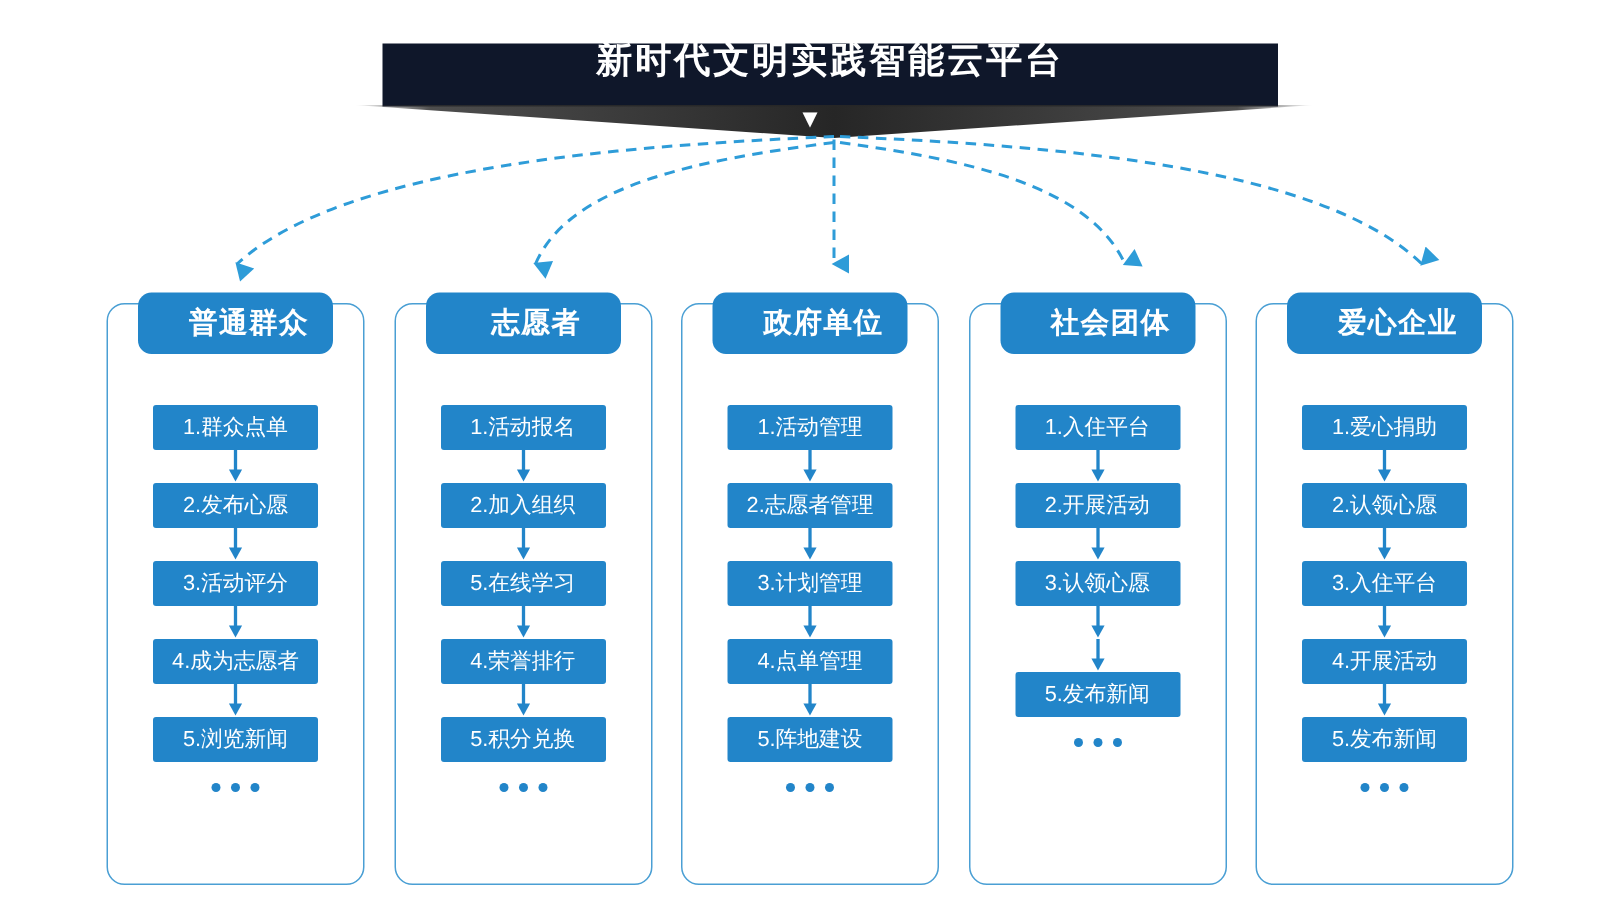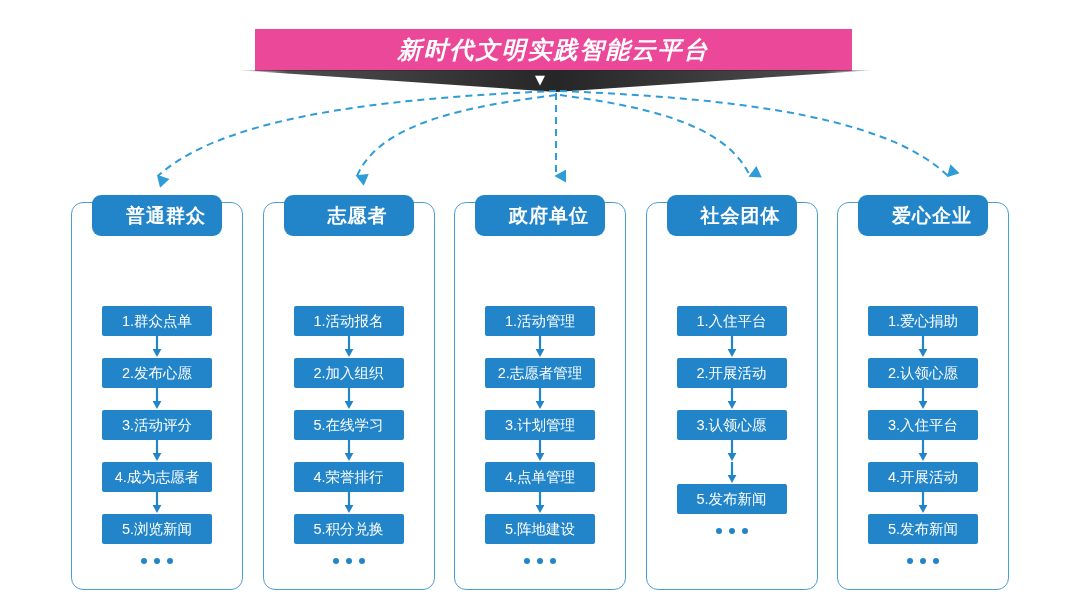--- a/index.html
+++ b/index.html
@@ -12,22 +12,22 @@
   #root { position: relative; width: 1080px; height: 611px; }
 
   
   .banner-wrap {
     position: absolute;
     left: 255px; top: 29px;
     width: 597px; height: 42px;
   }
   .banner {
     position: absolute; inset: 0;
-    background: #ec4899;
-    display: flex; align-items: center; justify-content: center; font-style: italic;
+    background: #0f172a;
+    display: flex; justify-content: center;
   }
   .banner-title {
     color: #ffffff;
     font-size: 24px;
     font-weight: bold;
     letter-spacing: 2px;
     line-height: 1;
     white-space: nowrap;
   }
   .ribbon-svg {
@@ -93,21 +93,20 @@
     white-space: nowrap;
   }
   .col-body {
     position: absolute;
     left: 0; top: 41px;
     width: 172px;
     padding-top: 34px;
     display: flex;
     flex-direction: column;
     align-items: center;
-    margin-top: 36px;
   }
   .item-box {
     width: 110px; height: 30px;
     background: #2285c9;
     border-radius: 2px;
     display: flex; align-items: center; justify-content: center;
   }
   .item-label {
     color: #ffffff;
     font-size: 14.5px;

